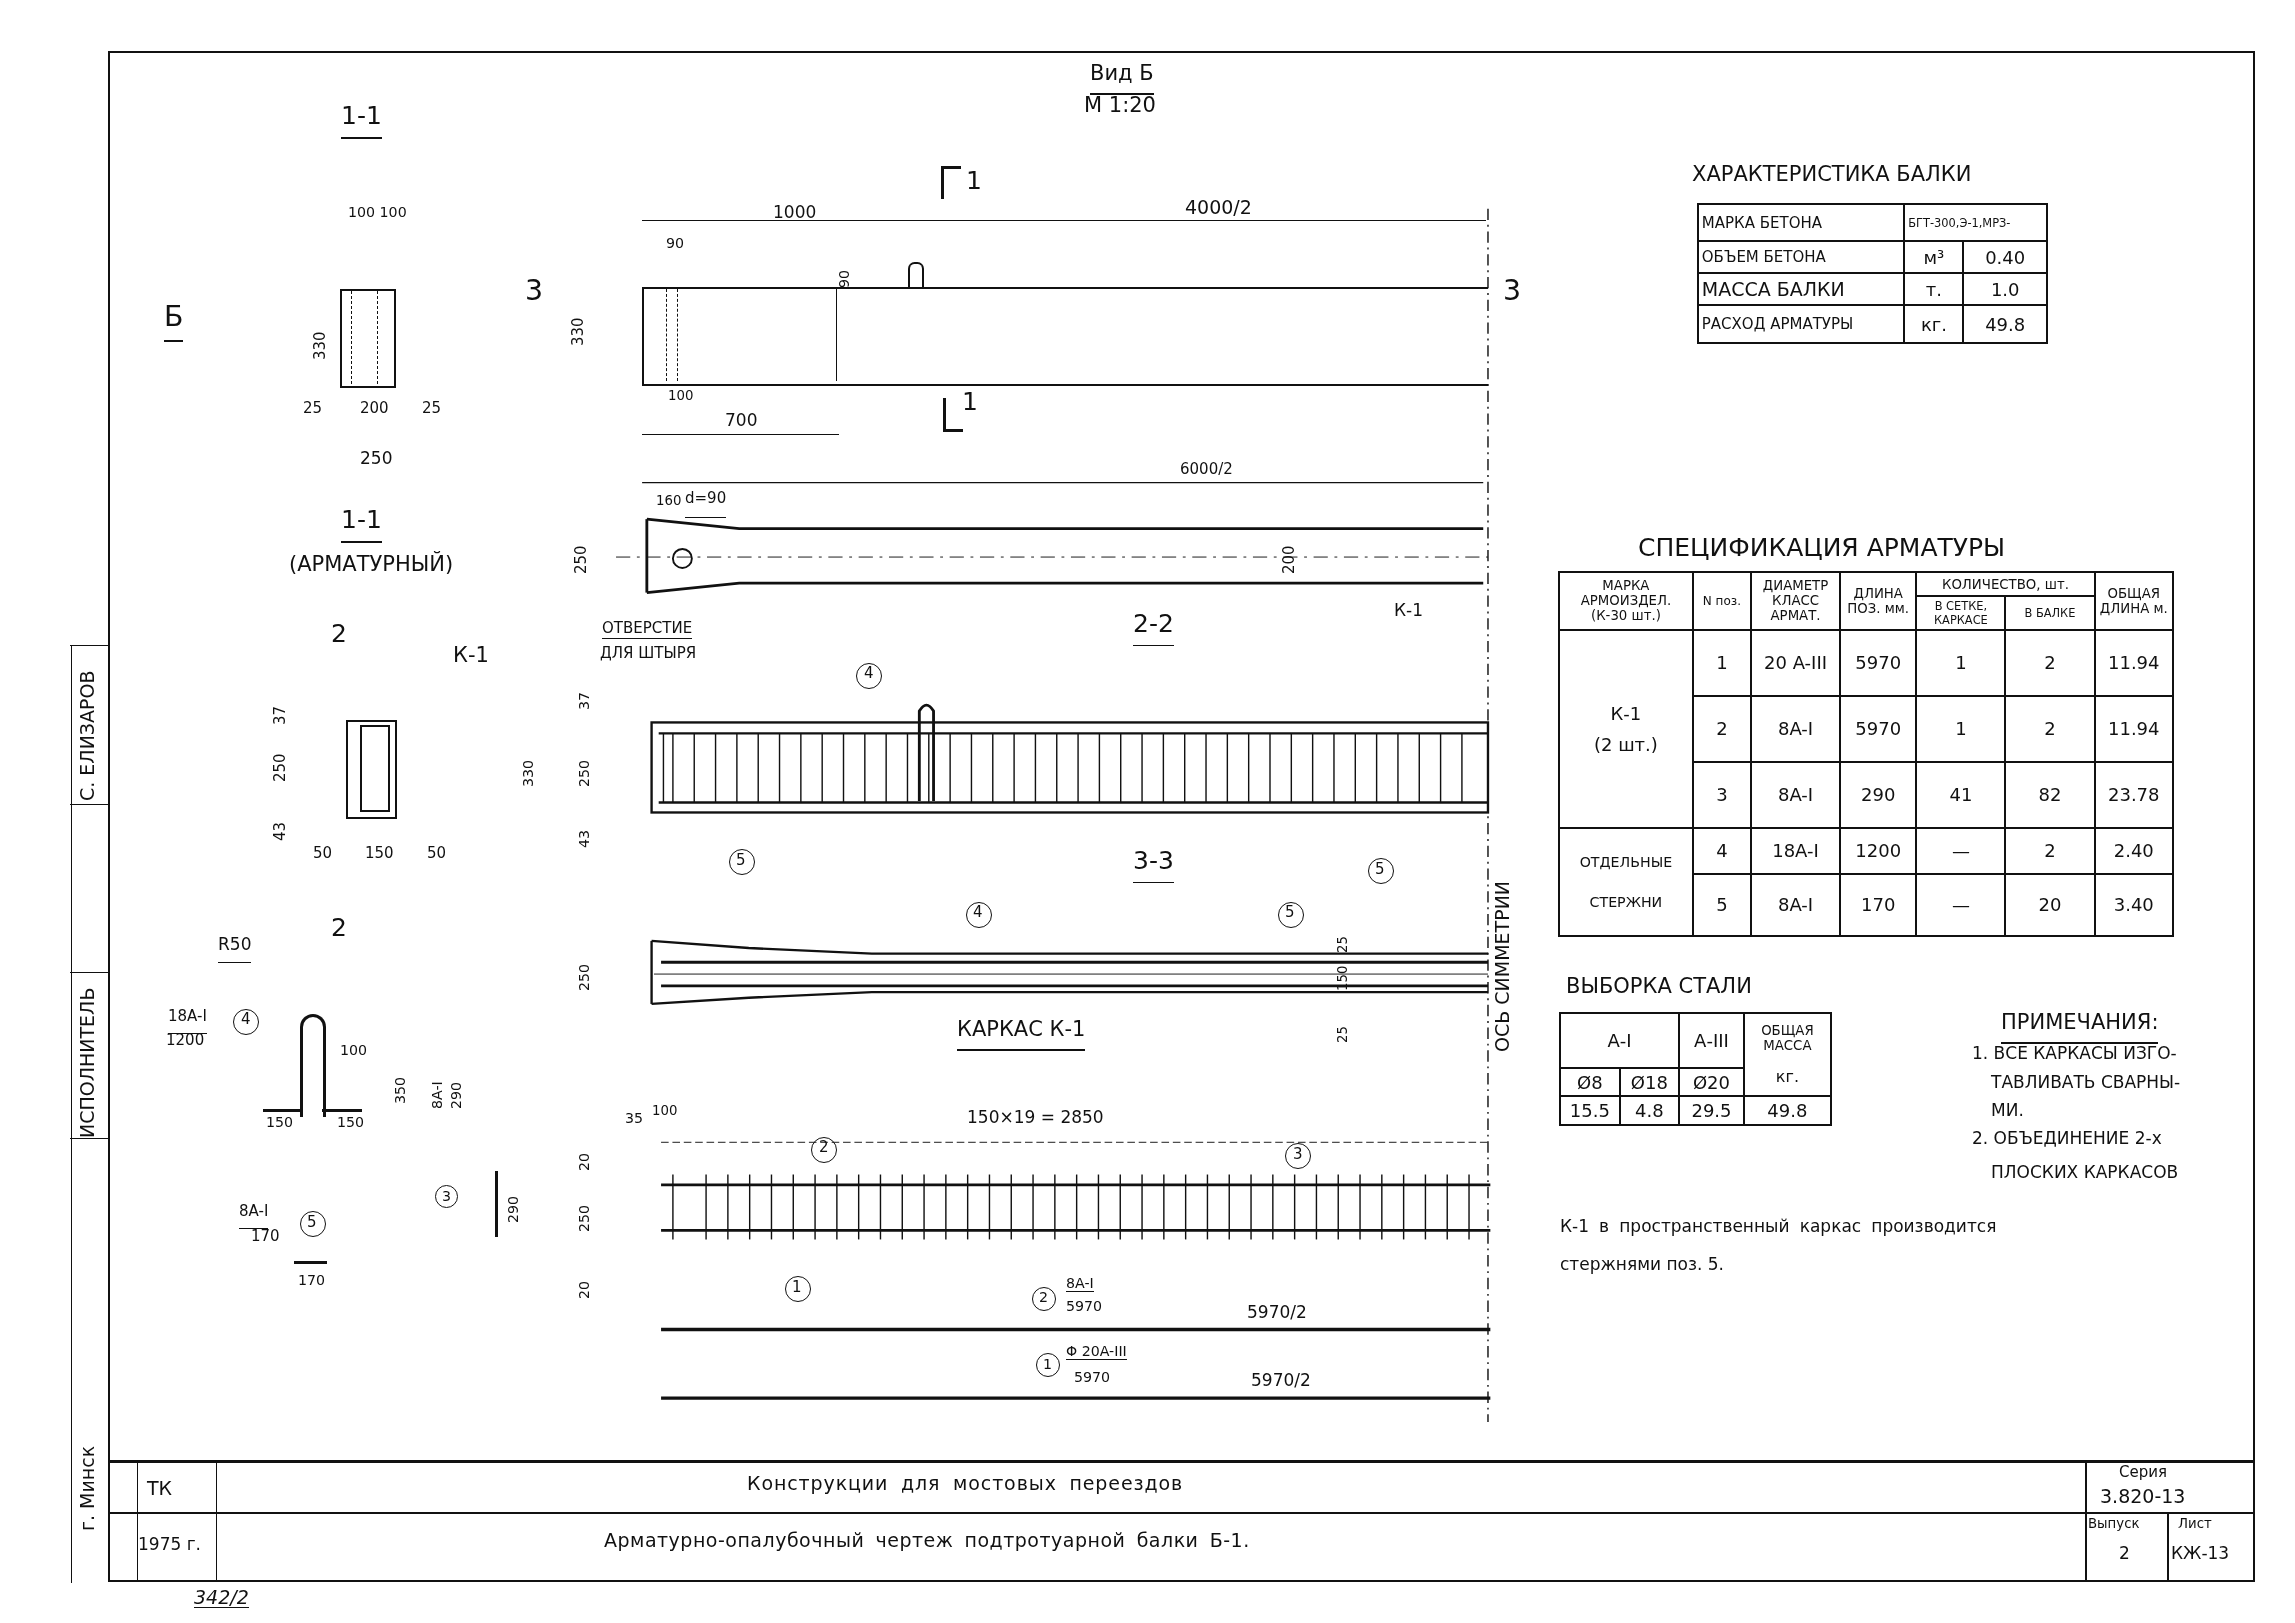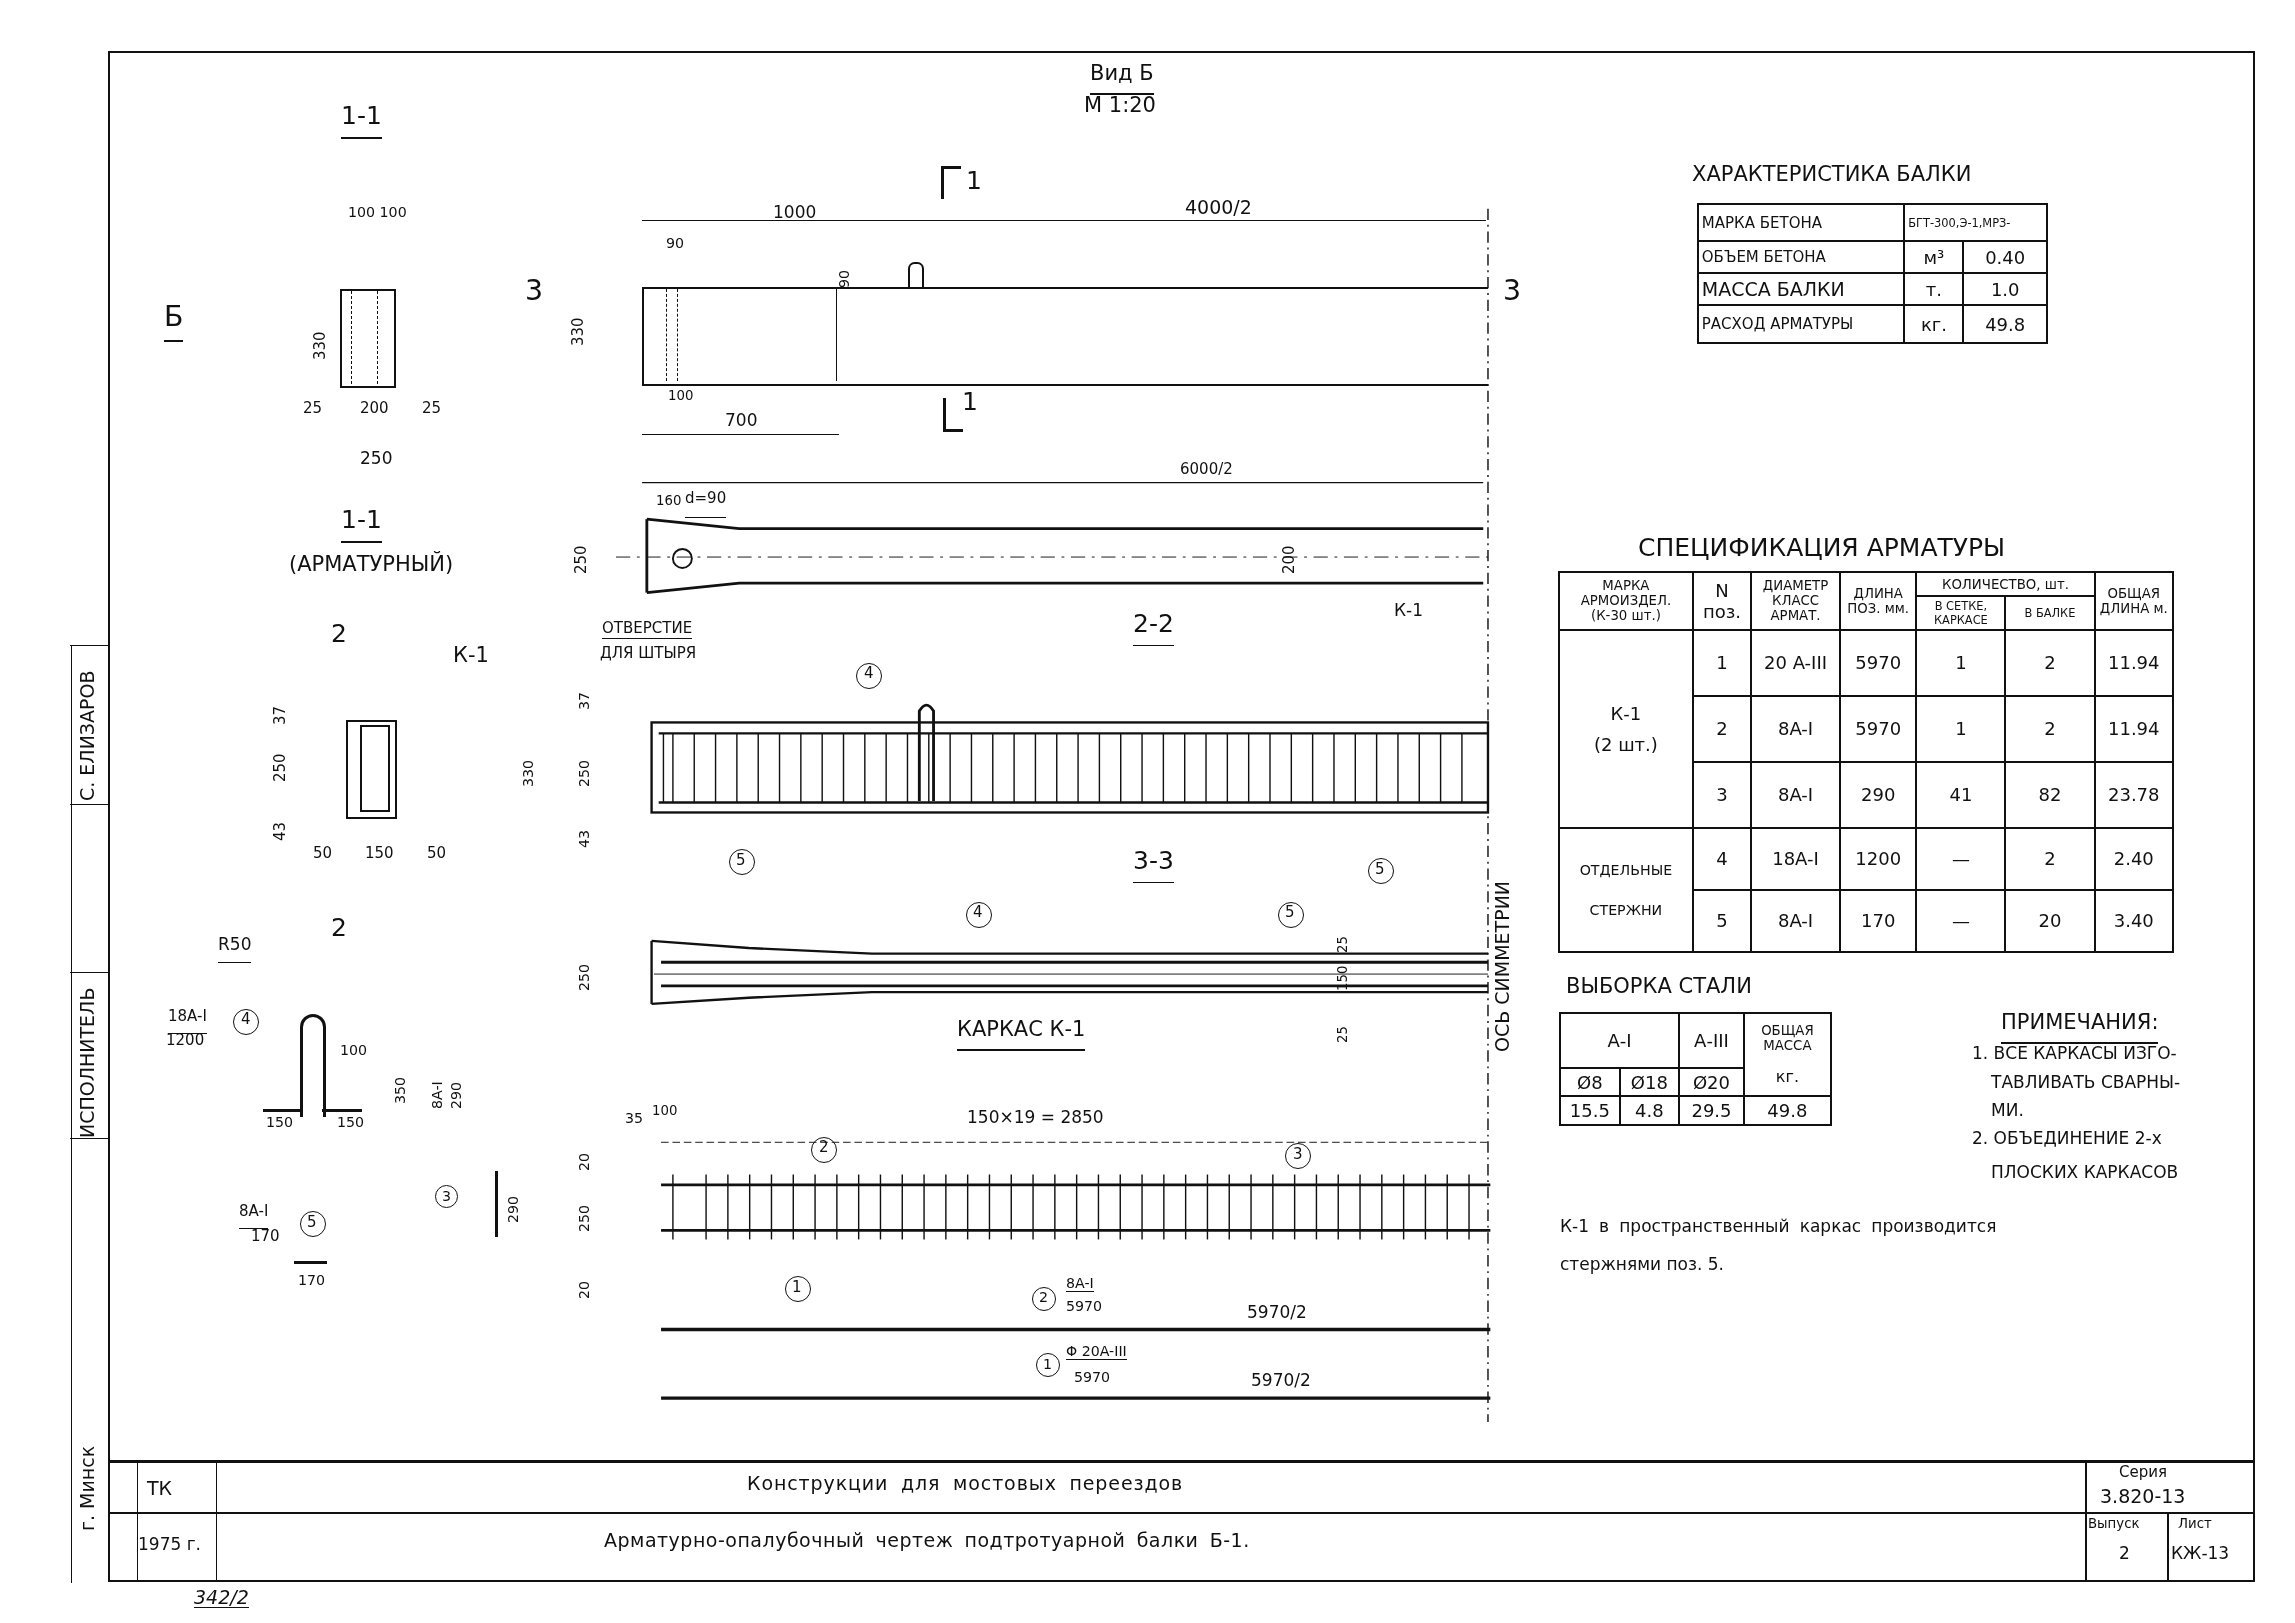--- a/index.html
+++ b/index.html
@@ -301,21 +301,21 @@
     <td>49.8</td>
   </tr>
 </tbody>
   </table>
 
 <div class="t f52" style="left:1638px;top:535px;">СПЕЦИФИКАЦИЯ АРМАТУРЫ</div>
 <table class="grid" style="left:1558px;top:571px;width:616px;">
   <tbody>
       <tr style="height:24px;">
     <td rowspan="2" style="width:118px;font-size:13.3px;">МАРКА АРМОИЗДЕЛ. (К-30 шт.)</td>
-    <td rowspan="2" style="width:47px;font-size:18px;margin-top:8px;">N поз.</td>
+    <td rowspan="2" style="width:47px;font-size:12px;margin-top:8px;">N поз.</td>
     <td rowspan="2" style="width:76px;font-size:13.3px;">ДИАМЕТР КЛАСС АРМАТ.</td>
     <td rowspan="2" style="width:64px;font-size:13.3px;">ДЛИНА ПОЗ. мм.</td>
     <td colspan="2" style="font-size:13.3px;">КОЛИЧЕСТВО, шт.</td>
     <td rowspan="2" style="width:66px;font-size:13.3px;">ОБЩАЯ ДЛИНА м.</td>
   </tr>
   <tr style="height:25.6px;">
     <td style="width:76px;font-size:11.4px;">В СЕТКЕ, КАРКАСЕ</td>
     <td style="width:76px;font-size:11.4px;">В БАЛКЕ</td>
   </tr>
   <tr style="height:66px;">
@@ -339,21 +339,21 @@
     <td>11.94</td>
   </tr>
   <tr style="height:66px;">
     <td>3</td>
     <td>8A-I</td>
     <td>290</td>
     <td>41</td>
     <td>82</td>
     <td>23.78</td>
   </tr>
-  <tr style="height:62px;">
+  <tr style="height:46px;">
     <td rowspan="2" style="font-size:14.2px;">
       <div>ОТДЕЛЬНЫЕ</div>
       <div style="margin-top:24px;">СТЕРЖНИ</div>
     </td>
     <td>4</td>
     <td>18A-I</td>
     <td>1200</td>
     <td>—</td>
     <td>2</td>
     <td>2.40</td>

